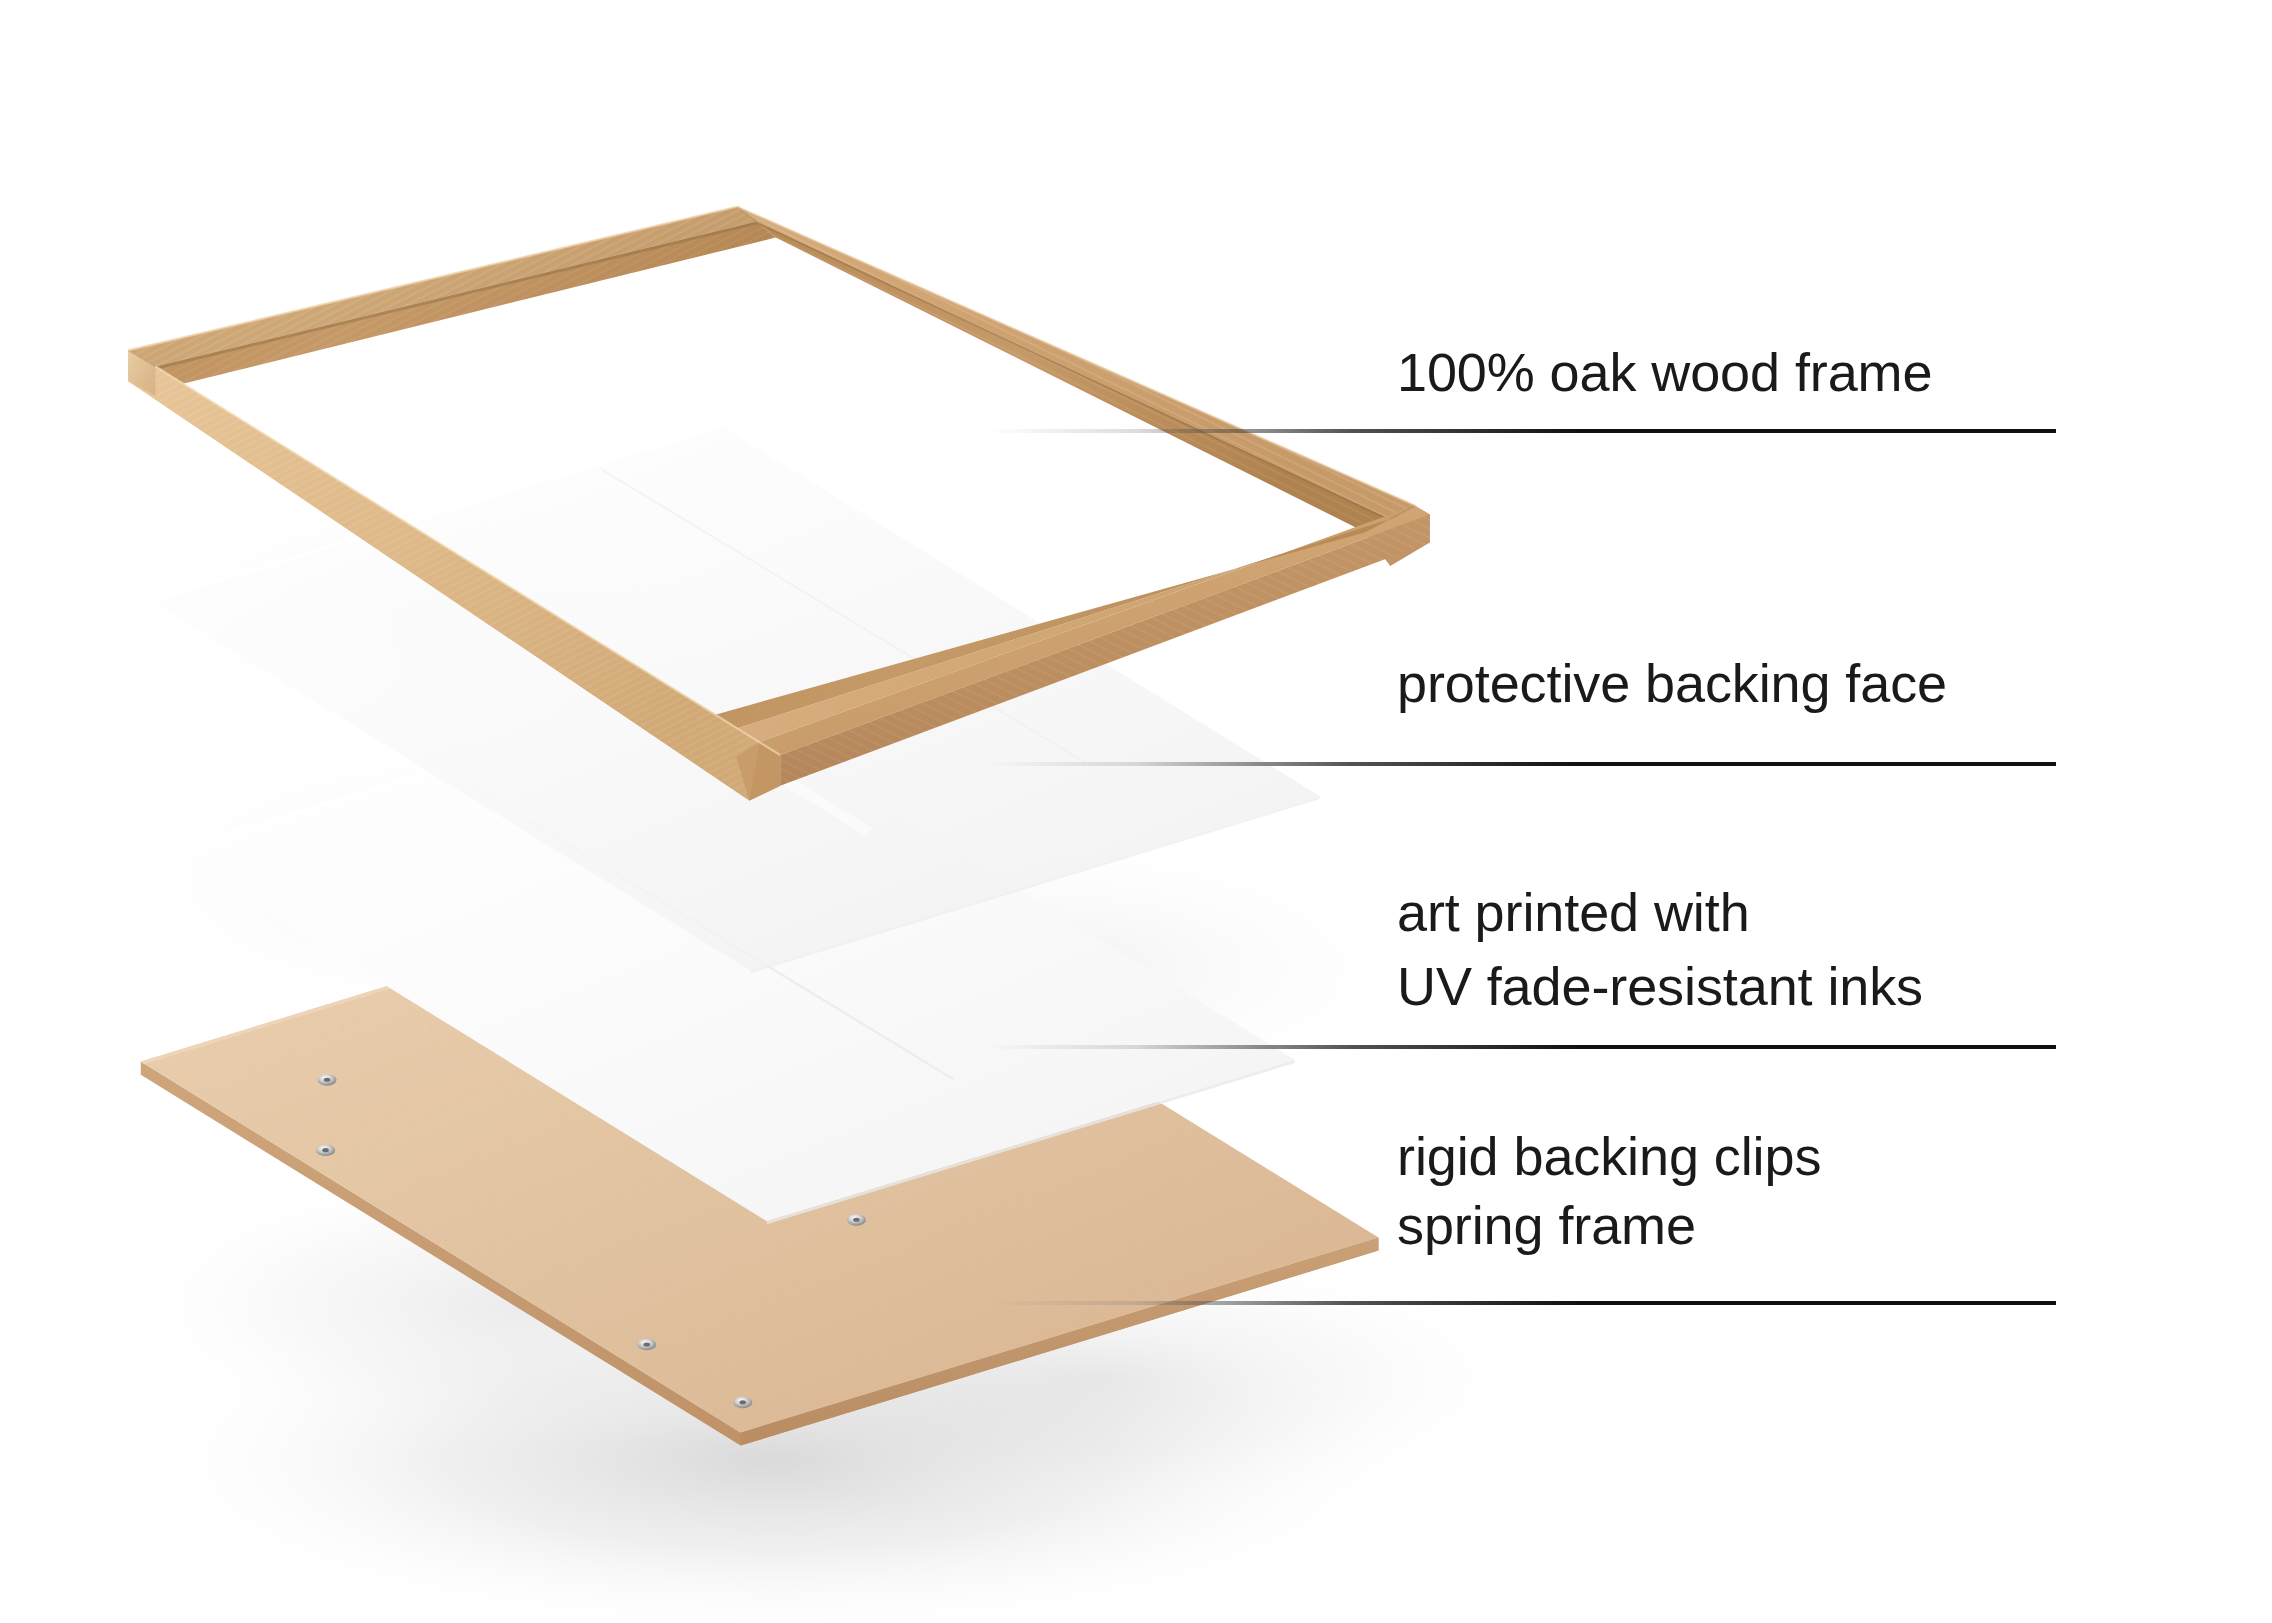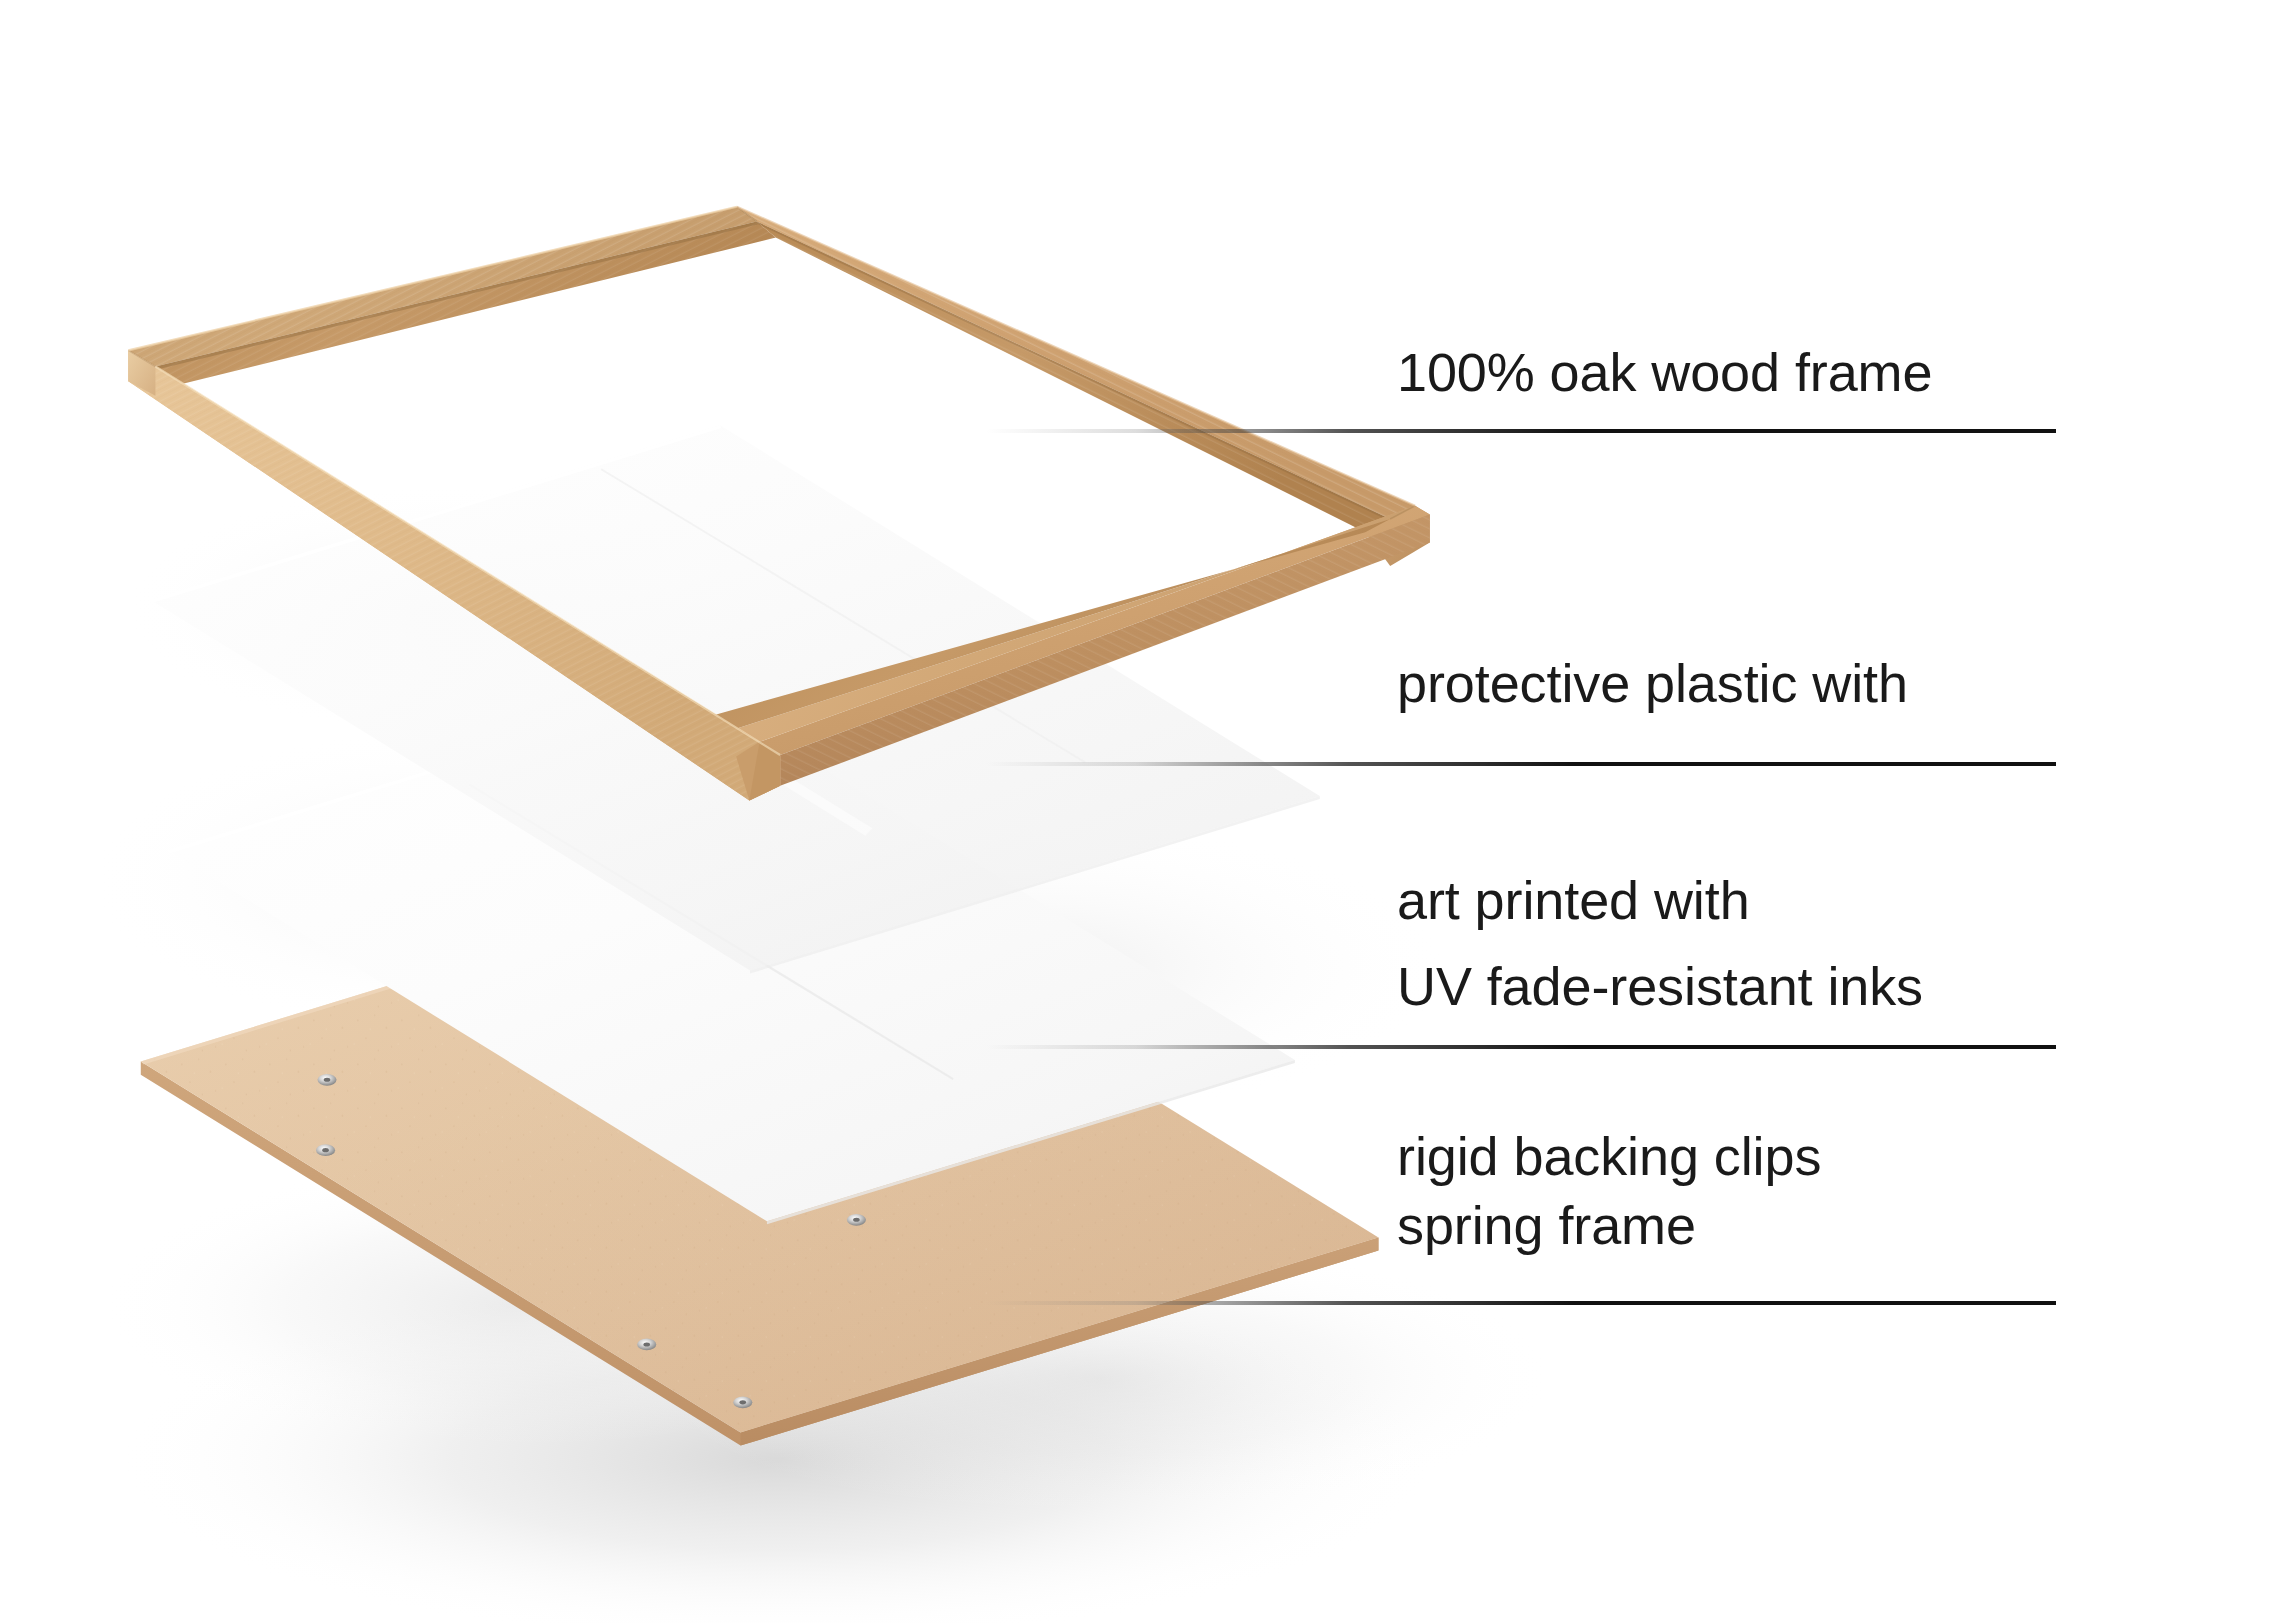--- a/index.html
+++ b/index.html
@@ -33,21 +33,21 @@
   
   #callout-frame   { left:1397px; top:341px; }
   #callout-frame   .ctext{ left:0;  top:0; }
   #callout-frame   .cline{ left:-411px; top:88px; width:1070px; }
 
   #callout-plastic { left:1397px; top:652px; }
   #callout-plastic .ctext{ left:0;  top:0; }
   #callout-plastic .cline{ left:-411px; top:110px; width:1070px; }
 
   #callout-art     { left:1397px; top:869px; }
-  #callout-art     .ctext{ left:0;  top:0; }
+  #callout-art     .ctext{ left:0;  top:12px; }
   #callout-art     .cline{ left:-411px; top:176px; width:1070px; }
 
   #callout-backing { left:1397px; top:1125px; }
   #callout-backing .ctext{ left:0;  top:0; }
   #callout-backing .cline{ left:-411px; top:176px; width:1070px; }
 </style>
 </head>
 <body>
 
 <div id="stage">
@@ -295,21 +295,21 @@
 
   </svg>
 
   <div class="callout" id="callout-frame">
     <div class="cline"></div>
     <div class="ctext">100% oak wood frame</div>
   </div>
 
   <div class="callout" id="callout-plastic">
     <div class="cline"></div>
-    <div class="ctext">protective plastic with</div>
+    <div class="ctext">protective backing face</div>
   </div>
 
   <div class="callout" id="callout-art">
     <div class="cline"></div>
     <div class="ctext">art printed with</div>
     <div class="ctext" style="top:86px">UV fade-resistant inks</div>
   </div>
 
   <div class="callout" id="callout-backing">
     <div class="cline"></div>

